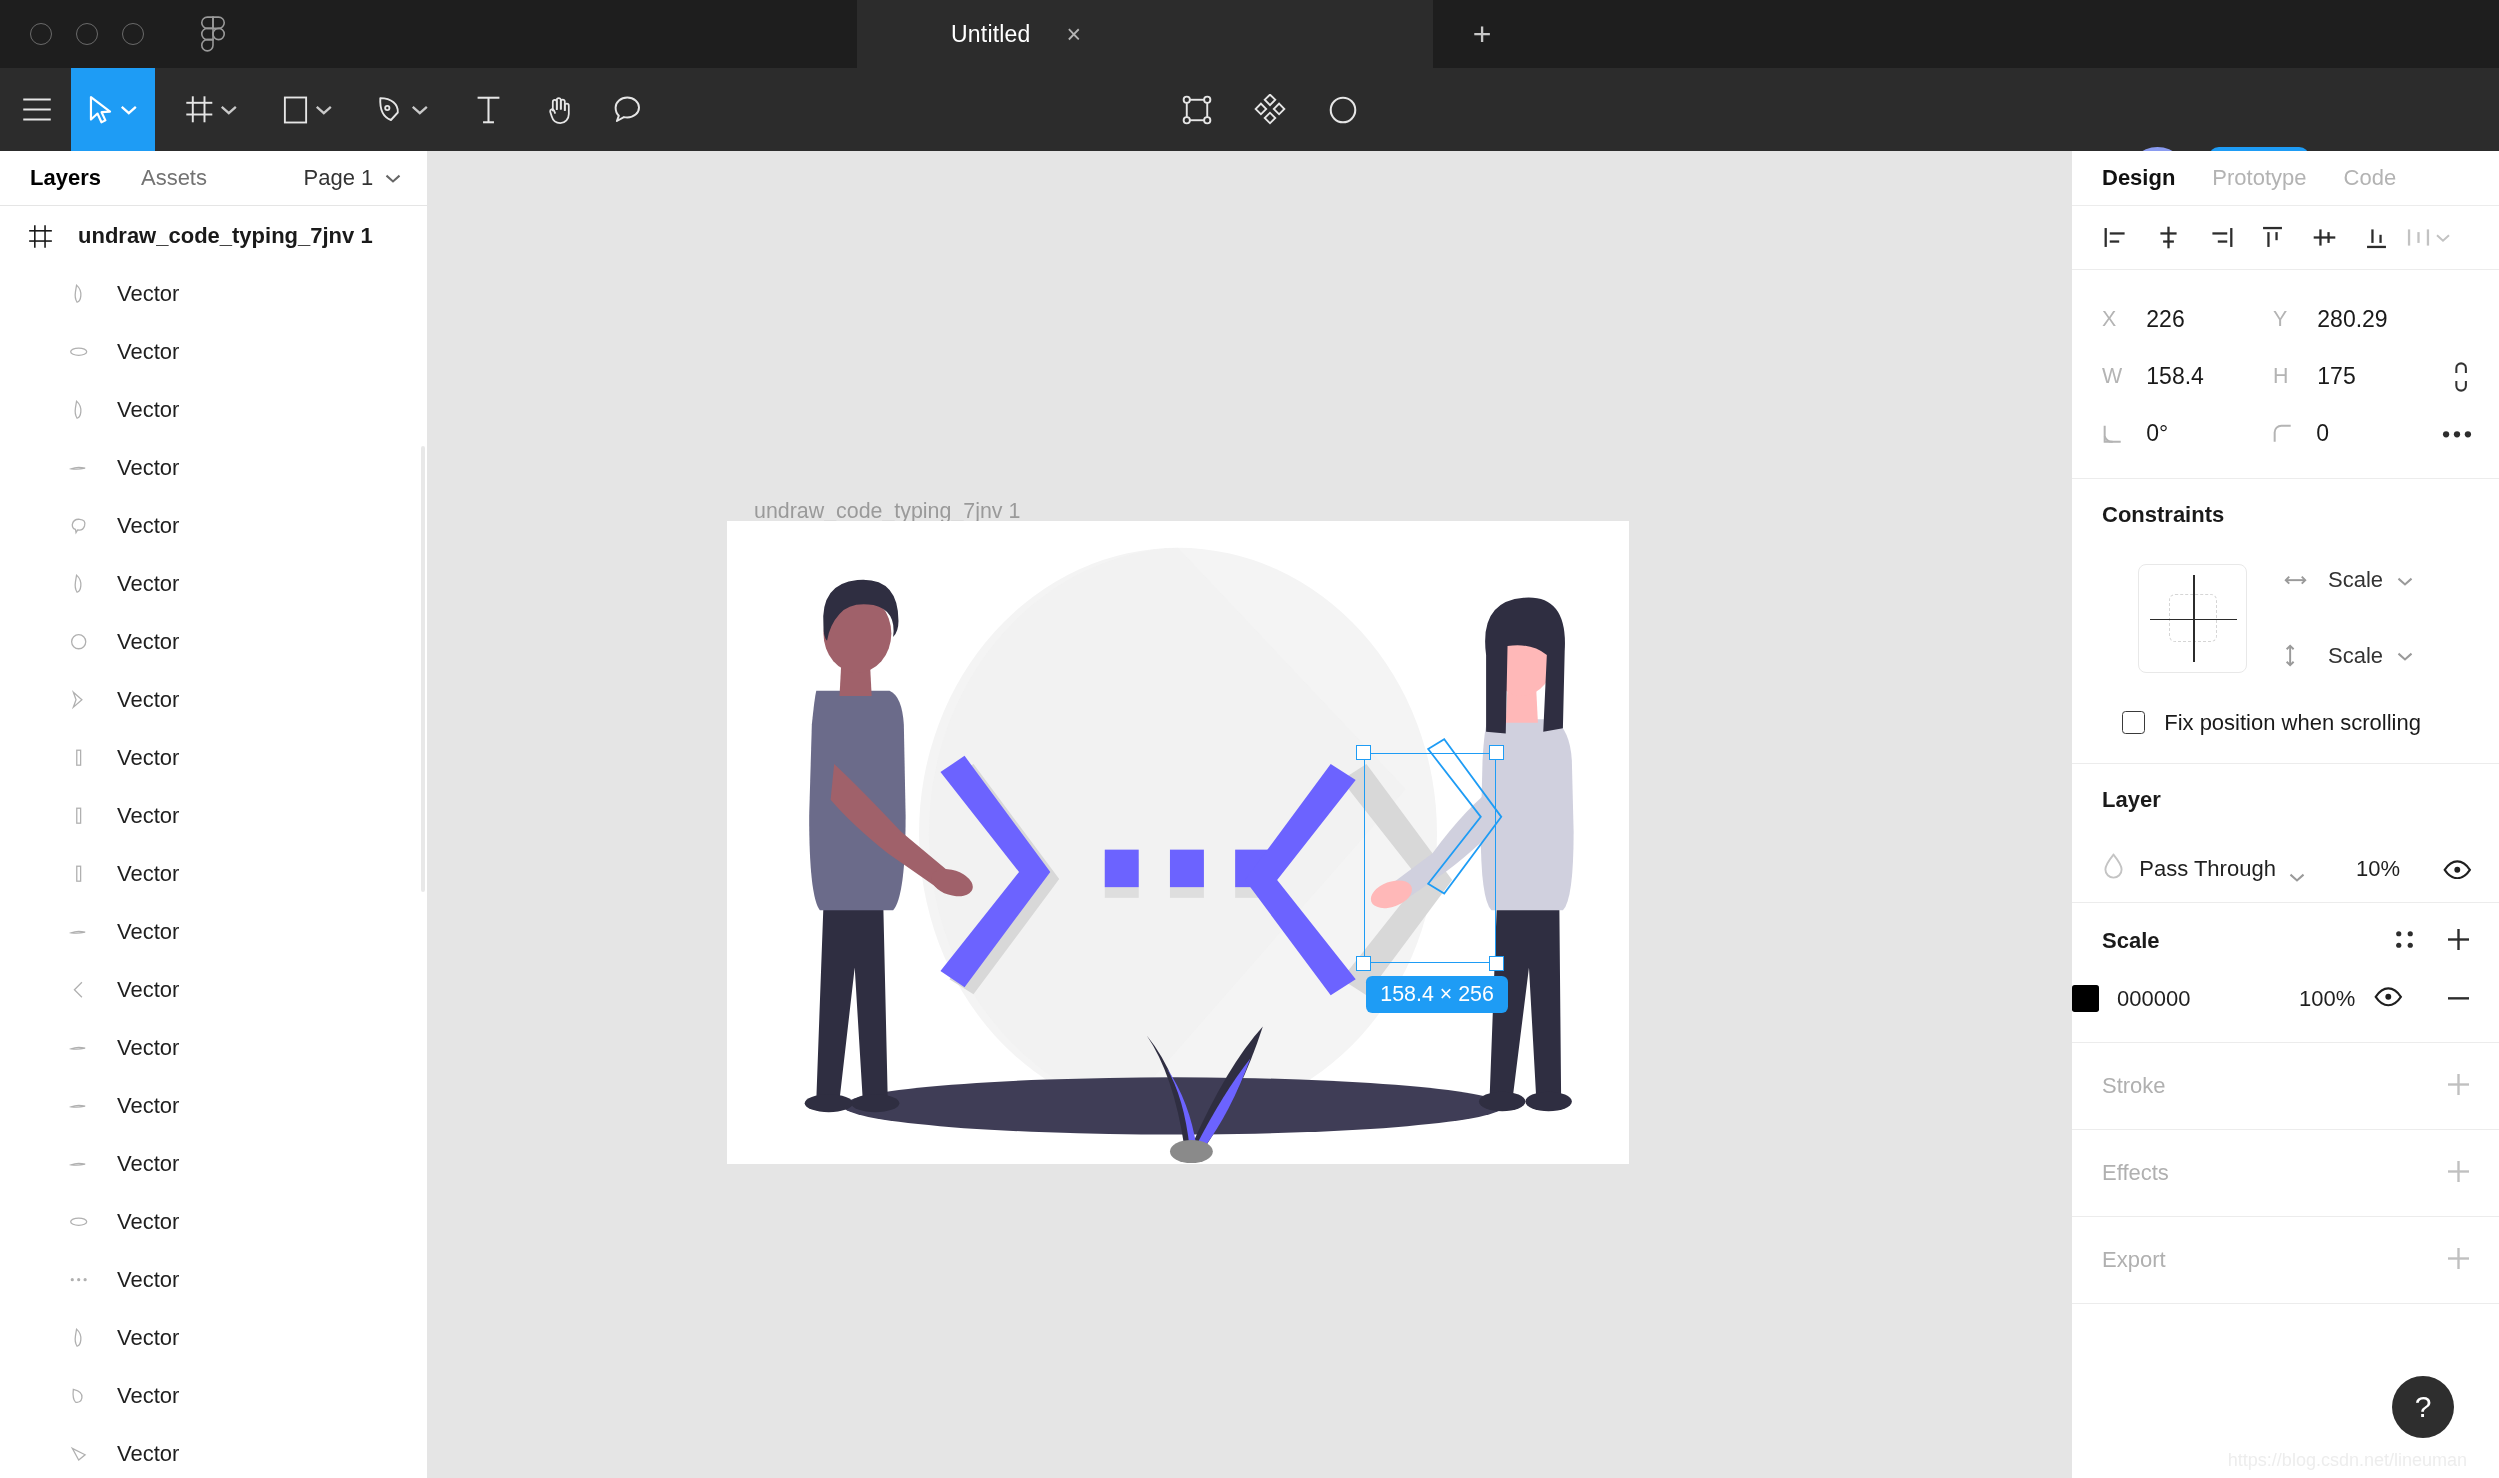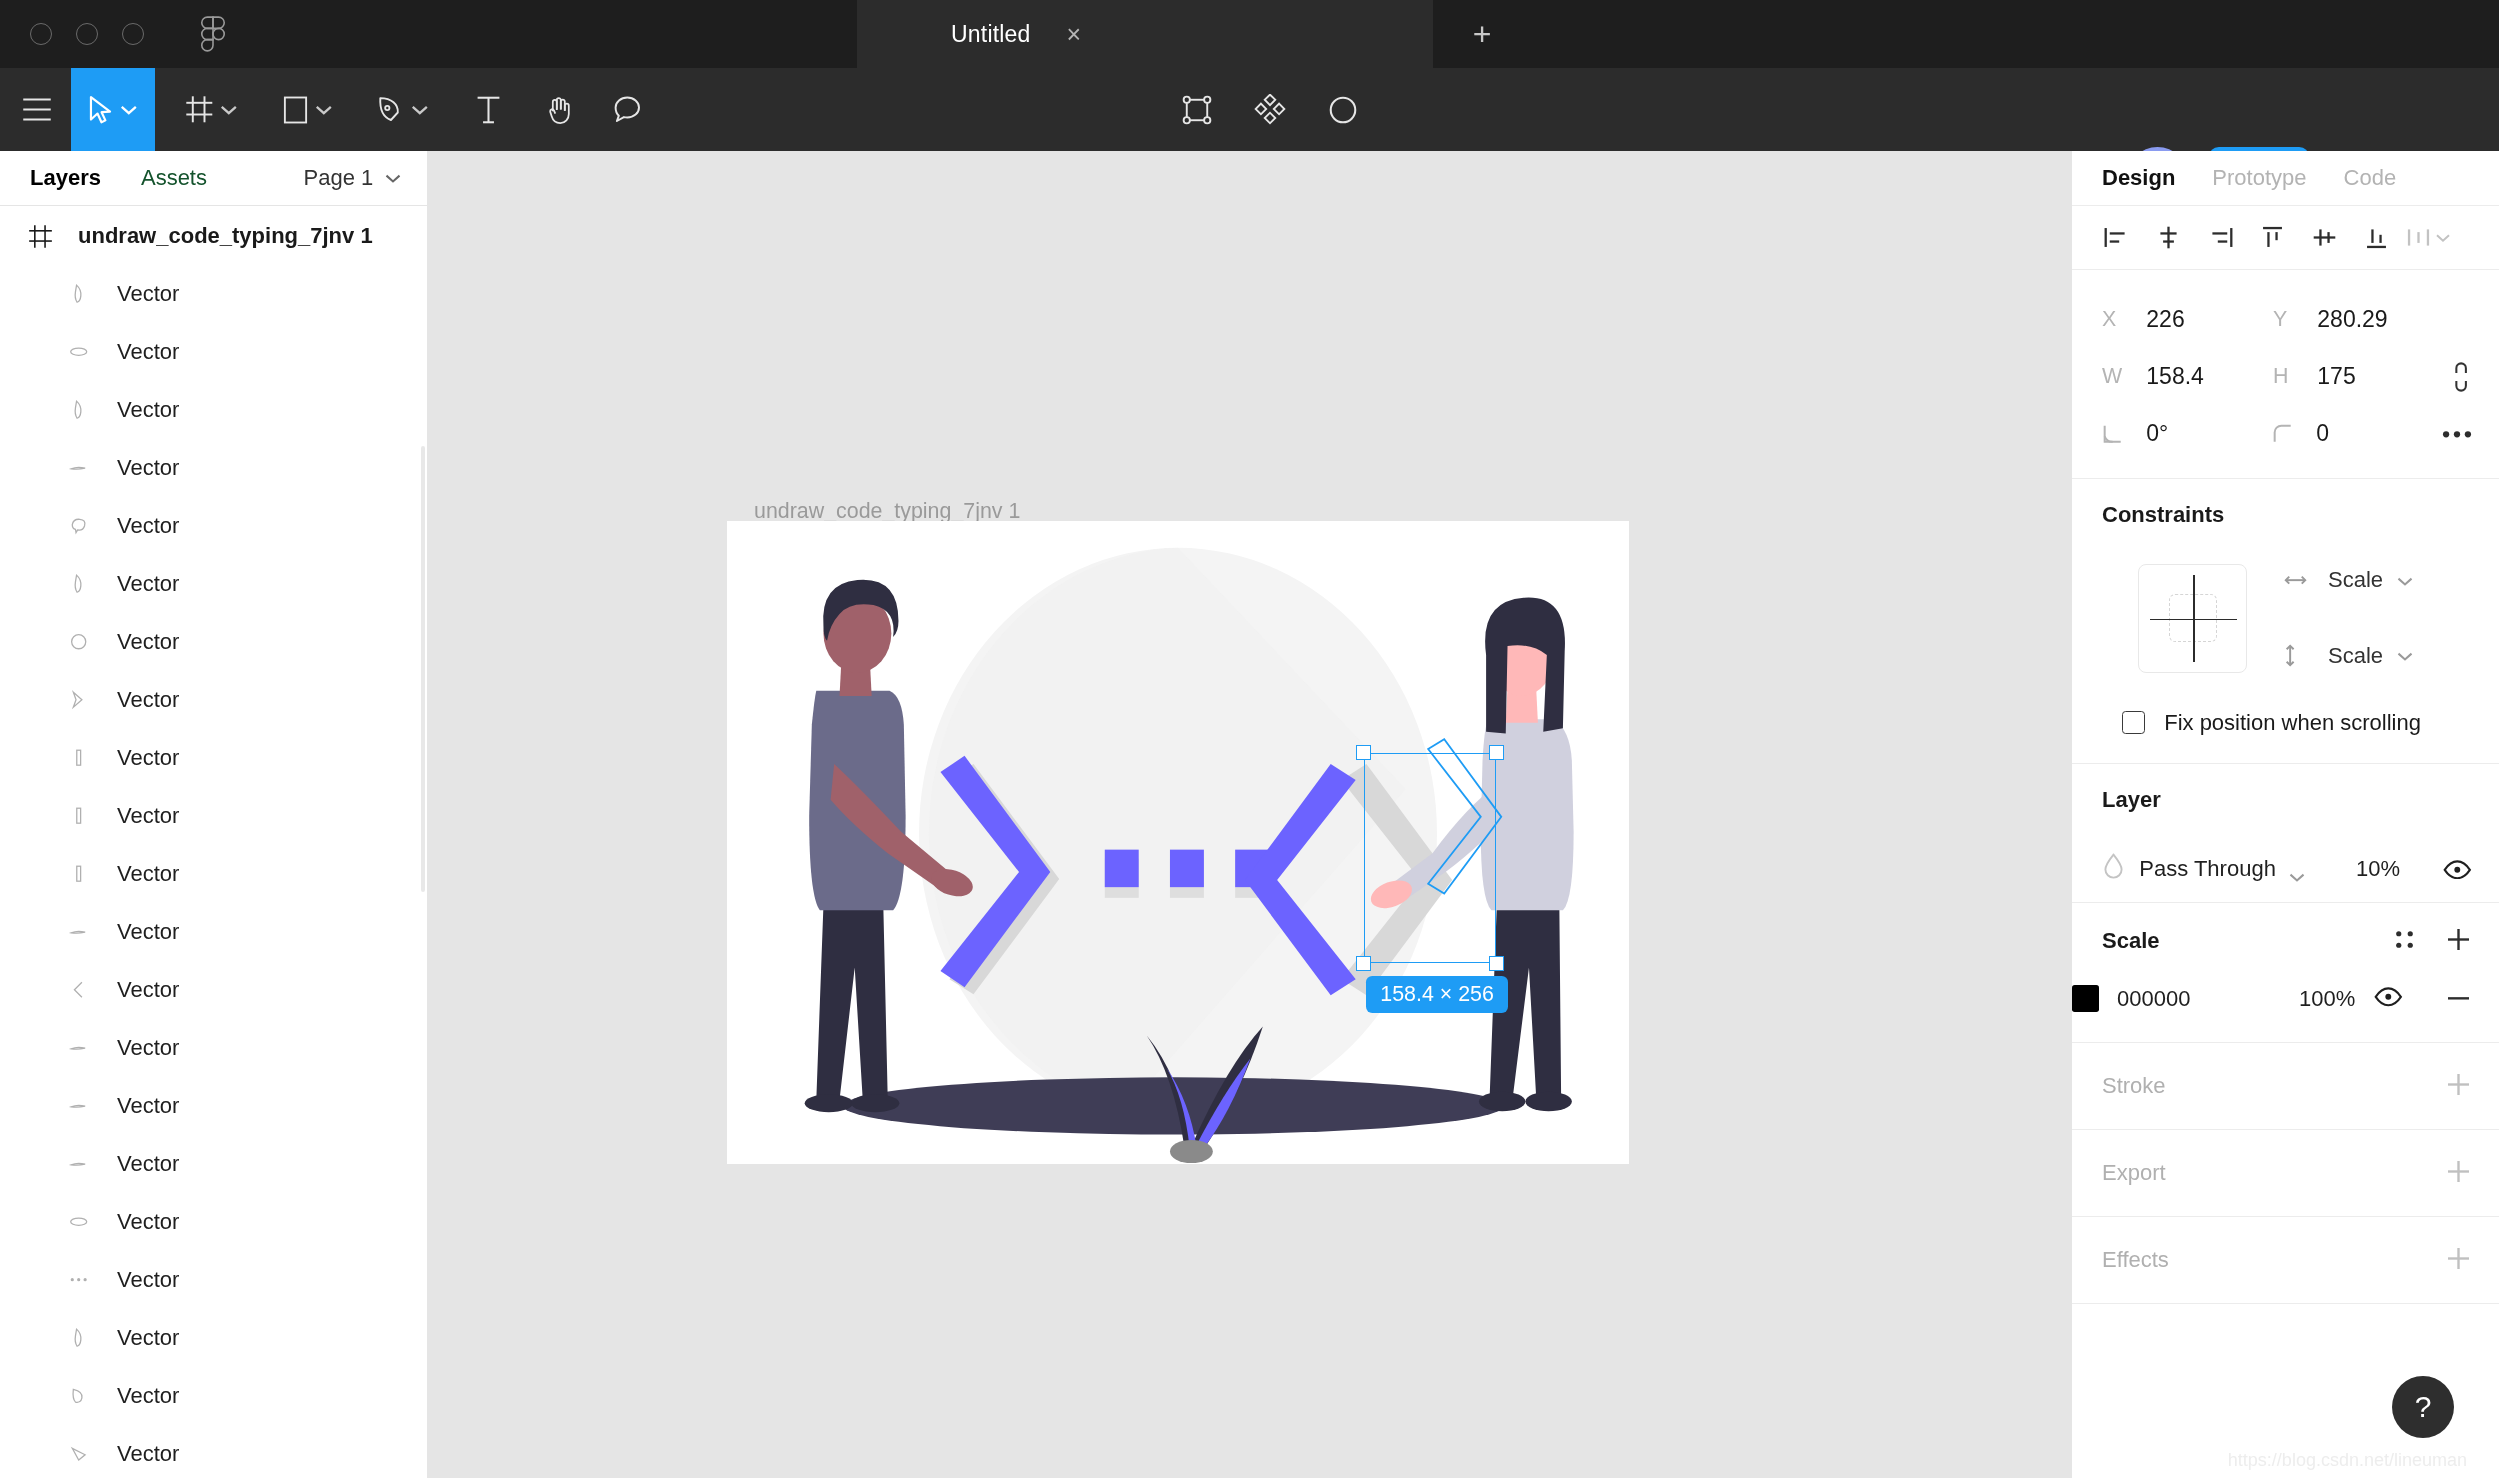--- a/index.html
+++ b/index.html
@@ -95,21 +95,21 @@
     background: #ffffff;
     border-right: 0.9px solid #e5e5e5;
   }
   .lp-header {
     position: relative; height: 55px;
     display: flex; align-items: center;
     border-bottom: 0.9px solid #e5e5e5;
   }
   .lp-tab { font-size: 22px; }
   .lp-tab.sel { color: #000; font-weight: bold; margin-left: 30px; }
-  .lp-tab.unsel { color: #14532d; margin-left: 40px; }
+  .lp-tab.unsel { color: #737373; margin-left: 40px; }
   .page-sel {
     position: absolute; right: 25px; display: flex; align-items: center;
     color: #333; font-size: 22px;
   }
 
   .layer-rows { position: absolute; left:0; right:0; top: 56px; bottom: 0; overflow: hidden; }
   .layer-row {
     height: 58px; display: flex; align-items: center;
   }
   .layer-row.root { font-weight: bold; color: #111; }
@@ -901,35 +901,35 @@
     <span class="sec-title muted">Stroke</span>
     <span class="plus">
       <svg width="27" height="27" viewBox="0 0 18 18" stroke="#c0c0c0" stroke-width="1.6">
         <line x1="9" y1="2" x2="9" y2="16"></line>
           <line x1="2" y1="9" x2="16" y2="9"></line>
       </svg>
     </span>
   </div>
 
   <div class="sec simple-sec">
+    <span class="sec-title muted">Effects</span>
+    <span class="plus">
+      <svg width="27" height="27" viewBox="0 0 18 18" stroke="#c0c0c0" stroke-width="1.6">
+        <line x1="9" y1="2" x2="9" y2="16"></line>
+          <line x1="2" y1="9" x2="16" y2="9"></line>
+      </svg>
+    </span>
+  </div>
+
+  <div class="sec simple-sec">
     <span class="sec-title muted">Export</span>
     <span class="plus">
       <svg width="27" height="27" viewBox="0 0 18 18" stroke="#c0c0c0" stroke-width="1.6">
         <line x1="9" y1="2" x2="9" y2="16"></line>
           <line x1="2" y1="9" x2="16" y2="9"></line>
       </svg>
     </span>
   </div>
 
-  <div class="sec simple-sec">
-    <span class="sec-title muted">Effects</span>
-    <span class="plus">
-      <svg width="27" height="27" viewBox="0 0 18 18" stroke="#c0c0c0" stroke-width="1.6">
-        <line x1="9" y1="2" x2="9" y2="16"></line>
-          <line x1="2" y1="9" x2="16" y2="9"></line>
-      </svg>
-    </span>
-  </div>
-
   <div class="help-btn">?</div>
   <div class="watermark">https://blog.csdn.net/lineuman</div>
 </div>
 
 
 </body></html>

